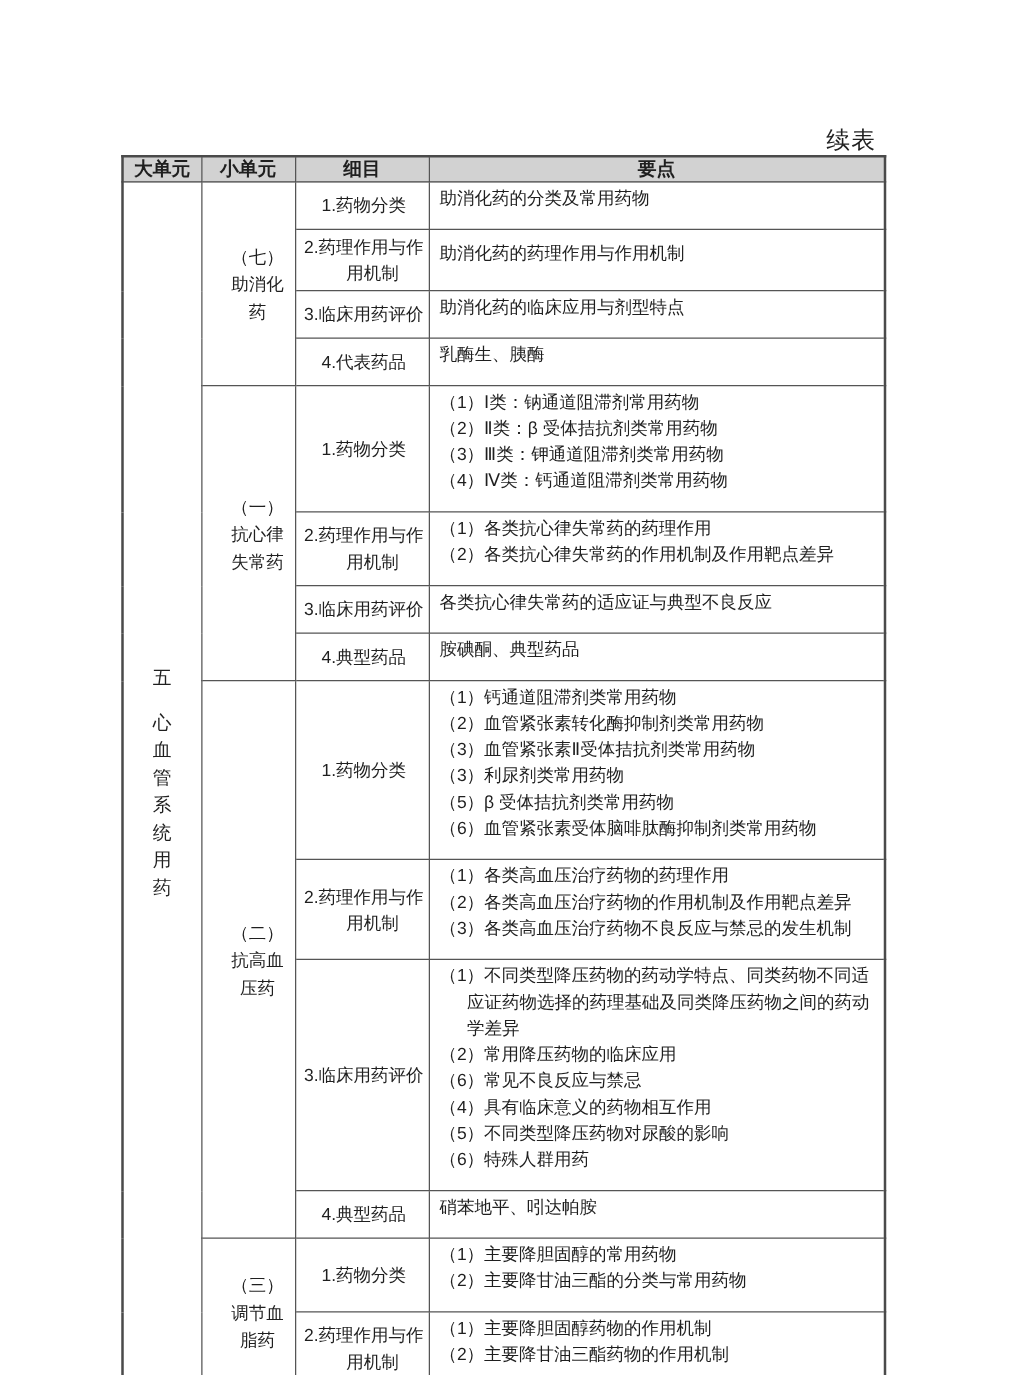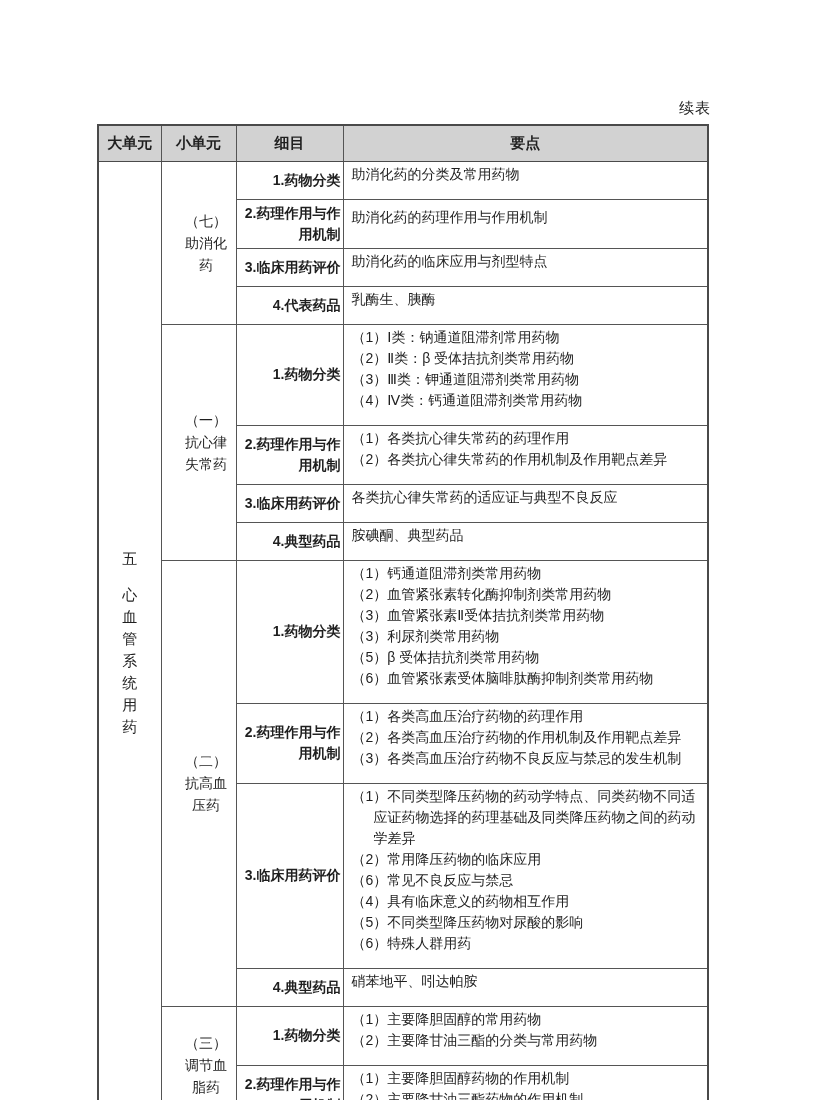--- a/index.html
+++ b/index.html
@@ -5,23 +5,23 @@
   * { margin: 0; padding: 0; box-sizing: border-box; }
   html, body { background: #ffffff; }
   body {
     width: 816px; height: 1100px;
     position: relative;
     font-family: "Liberation Sans", "DejaVu Sans", sans-serif;
     color: #1f1f1f;
   }
   .continued-label {
     position: absolute;
-    left: 101px; top: 99px; width: 610px;
+    left: 91px; top: 99px; width: 610px;
     text-align: right;
-    font-size: 15px;
+    font-size: 19px;
     letter-spacing: 1px;
     color: #222;
   }
   table.syllabus {
     position: absolute;
     left: 97px; top: 124px;
     width: 610px;
     border-collapse: collapse;
     table-layout: fixed;
     border: 2px solid #4a4a4a;
@@ -31,21 +31,21 @@
     vertical-align: middle;
     font-size: 14px;
     color: #1f1f1f;
     word-break: break-all;
   }
   .syllabus thead th {
     background: #d2d2d2;
     font-size: 15px;
     font-weight: bold;
     text-align: center;
-    height: 36px;
+    height: 20px;
     padding: 0 0;
     border-bottom: 1px solid #4a4a4a;
   }
   td.major-cell {
     text-align: center;
     padding: 2px 0;
   }
   .vstack { display: inline-block; }
   .vchar {
     display: block;
@@ -56,22 +56,21 @@
   .vgap { display: block; height: 14px; }
   td.sub-cell {
     padding: 2px 3px 2px 18px;
     line-height: 22px;
     text-align: center;
   }
   td.item-cell {
     padding: 3px 2px 3px 19px;
     text-indent: -14px;
     line-height: 21px;
-    text-align: right;
-    font-weight: bold;
+    text-align: center;
   }
   td.points-cell {
     padding: 2px 4px 14px 8px;
     text-align: left;
   }
   .point {
     padding-left: 22px;
     text-indent: -22px;
     line-height: 21px;
   }

